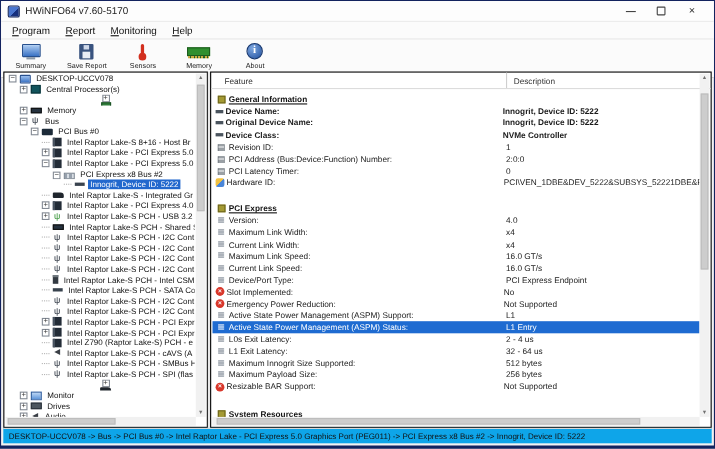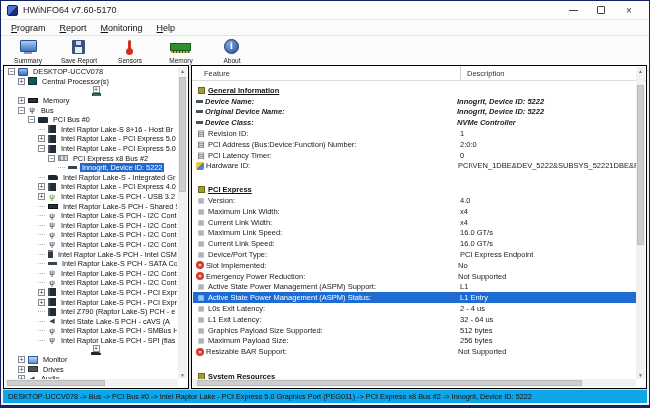--- a/index.html
+++ b/index.html
@@ -89,21 +89,21 @@
   
   .grid-head{height:14px;display:flex;align-items:stretch;font-size:7.5px;color:#333;
     border-bottom:1px solid #dcdcdc;padding-left:12px;text-align:center;}
   .gh-feature{width:256px;flex:none;display:flex;align-items:center;}
   .gh-desc{flex:1;border-left:1px solid #cfcfcf;padding-left:6px;display:flex;align-items:center;}
   .rows{position:absolute;top:15px;left:1px;right:10px;bottom:9px;overflow:hidden;}
   .drow{height:10.8px;display:flex;align-items:center;font-size:7.5px;color:#1b1b1b;white-space:nowrap;padding-left:3px;}
   .ric{flex:none;width:10px;margin-right:2px;display:flex;align-items:center;justify-content:center;}
   .df{width:252px;flex:none;overflow:hidden;}
   .dd{flex:1;overflow:hidden;}
-  .drow.bold .df,.drow.bold .dd{font-weight:bold;font-style:italic;}
+  .drow.bold .df,.drow.bold .dd{font-weight:bold;}
   .drow.sel{background:#1e6bd1;color:#fff;}
   .ds-label{font-weight:bold;text-decoration:underline;color:#111;}
   .ric-section{width:7px;height:7px;background:#a49a33;border:1px solid #6f671d;box-sizing:border-box;}
   .ric-dash{width:7px;height:3px;background:#4a545e;}
   .ric-pci{color:#3c4650;font-size:8px;line-height:9px;}
   .ric-pci::before{content:"\25A4";}
   .ric-hw{width:8px;height:8px;background:linear-gradient(135deg,#f0c040 0 50%,#4a86d8 50%);border-radius:2px;}
   .ric-pcie{color:#8e97a1;font-size:7px;line-height:9px;}
   .ric-pcie::before{content:"\25A6";}
   .sel .ric-pcie{color:#cfe0f5;}
@@ -205,21 +205,21 @@
           <div class="tree-row" style="padding-left: 32px;">
     <span class="expander">+</span>
     <span class="tic tic-chip"></span>
     <span class="tree-label">Intel Raptor Lake - PCI Express 5.0</span>
   </div>
           <div class="tree-row" style="padding-left: 32px;">
     <span class="expander">−</span>
     <span class="tic tic-chip"></span>
     <span class="tree-label">Intel Raptor Lake - PCI Express 5.0</span>
   </div>
-          <div class="tree-row" style="padding-left: 42px;">
+          <div class="tree-row" style="padding-left: 42px; align-items: flex-end;">
     <span class="expander">−</span>
     <span class="tic tic-slot"></span>
     <span class="tree-label">PCI Express x8 Bus #2</span>
   </div>
           <div class="tree-row sel" style="padding-left: 52px;">
     <span class="stub"></span>
     <span class="tic tic-dash"></span>
     <span class="tree-label">Innogrit, Device ID: 5222</span>
   </div>
           <div class="tree-row" style="padding-left: 32px;">
@@ -293,21 +293,21 @@
     <span class="tree-label">Intel Raptor Lake-S PCH - PCI Expr</span>
   </div>
           <div class="tree-row" style="padding-left: 32px;">
     <span class="stub"></span>
     <span class="tic tic-chip"></span>
     <span class="tree-label">Intel Z790 (Raptor Lake-S) PCH - e</span>
   </div>
           <div class="tree-row" style="padding-left: 32px;">
     <span class="stub"></span>
     <span class="tic tic-speaker"></span>
-    <span class="tree-label">Intel State Lake-S PCH - cAVS (A</span>
+    <span class="tree-label">Intel Raptor Lake-S PCH - cAVS (A</span>
   </div>
           <div class="tree-row" style="padding-left: 32px; justify-content: space-between;">
     <span class="stub"></span>
     <span class="tic tic-fork"></span>
     <span class="tree-label">Intel Raptor Lake-S PCH - SMBus H</span>
   </div>
           <div class="tree-row" style="padding-left: 32px;">
     <span class="stub"></span>
     <span class="tic tic-fork"></span>
     <span class="tree-label">Intel Raptor Lake-S PCH - SPI (flas</span>
@@ -455,21 +455,21 @@
     <span class="df">L0s Exit Latency:</span>
     <span class="dd">2 - 4 us</span>
   </div>
           <div class="drow">
     <span class="ric ric-pcie"></span>
     <span class="df">L1 Exit Latency:</span>
     <span class="dd">32 - 64 us</span>
   </div>
           <div class="drow">
     <span class="ric ric-pcie"></span>
-    <span class="df">Graphics Payload Size Supported:</span>
+    <span class="df">Maximum Innogrit Size Supported:</span>
     <span class="dd">512 bytes</span>
   </div>
           <div class="drow">
     <span class="ric ric-pcie"></span>
     <span class="df">Maximum Payload Size:</span>
     <span class="dd">256 bytes</span>
   </div>
           <div class="drow">
     <span class="ric ric-redx"></span>
     <span class="df">Resizable BAR Support:</span>

